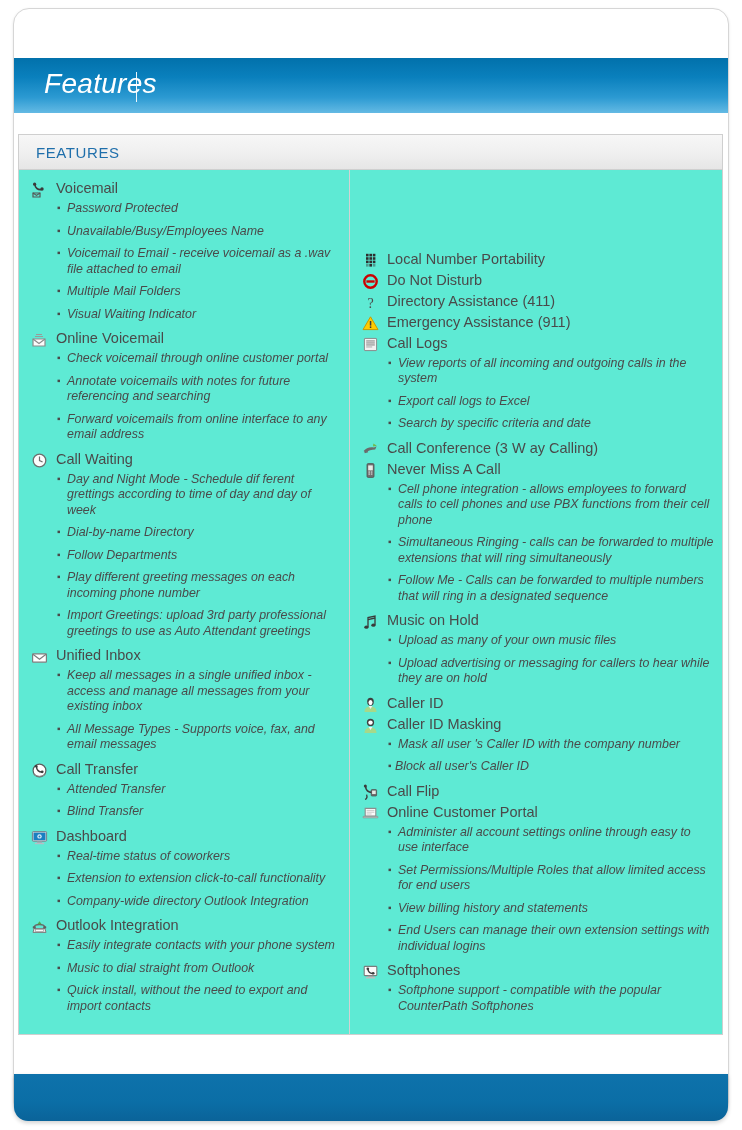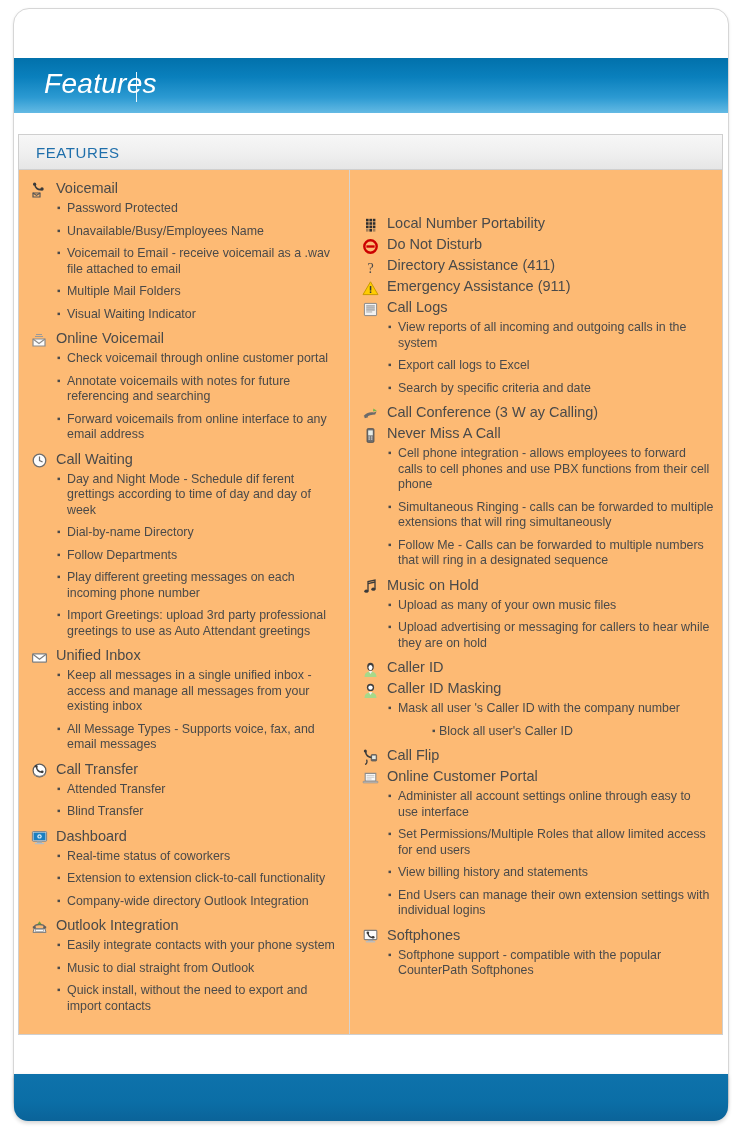--- a/index.html
+++ b/index.html
@@ -78,22 +78,22 @@
   }
   .panel-head-title {
     margin-left: 17px;
     font-size: 15px;
     color: #1f6fab;
     letter-spacing: 0.6px;
     font-family: "Liberation Sans", sans-serif;
   }
   .panel-body {
     display: flex;
-    align-items: center;
-    background: #fdba74;
+    align-items: flex-end;
+    background: #5eead4;
   }
   .col {
     box-sizing: border-box;
     padding: 10px 8px 12px 10px;
   }
   .col-left {
     width: 331px;
     border-right: 1px solid #d3d3d3;
   }
   .col-right {
@@ -131,32 +131,32 @@
     margin: 0 0 0 0;
     padding: 0 0 0 28px;
   }
   .sub-list li {
     position: relative;
     font-size: 12.4px;
     color: #4a4a4a;
     line-height: 15.5px;
     padding: 0 0 7px 10px;
     font-family: "Liberation Sans", sans-serif;
+    font-style: italic;
   }
   .sub-list li::before {
     content: "\25AA";
     position: absolute;
     left: 0;
     top: -1px;
     font-size: 10px;
     color: #4a4a4a;
   }
   .sub-list li.tight-bullet {
     padding-left: 7px;
-    margin-left: 44px;
   }
 
   
   .footer-bar {
     position: absolute;
     left: 14px;
     top: 1074px;
     width: 714px;
     height: 47px;
     background: linear-gradient(to bottom, #0e72ab 0%, #0b6ea6 60%, #0a6399 100%);

